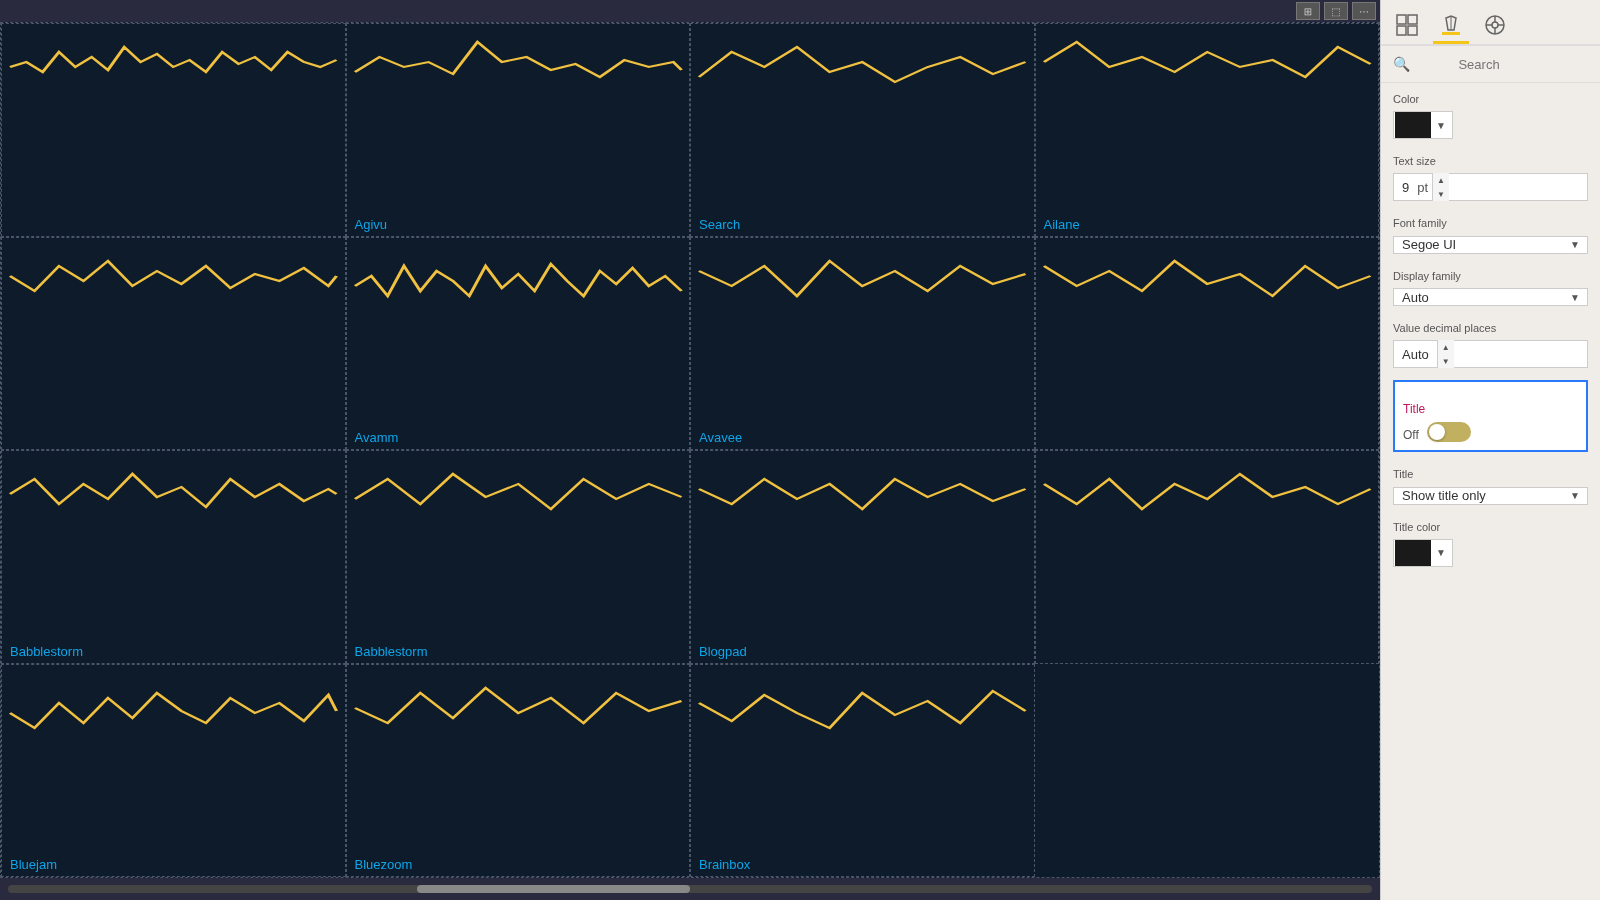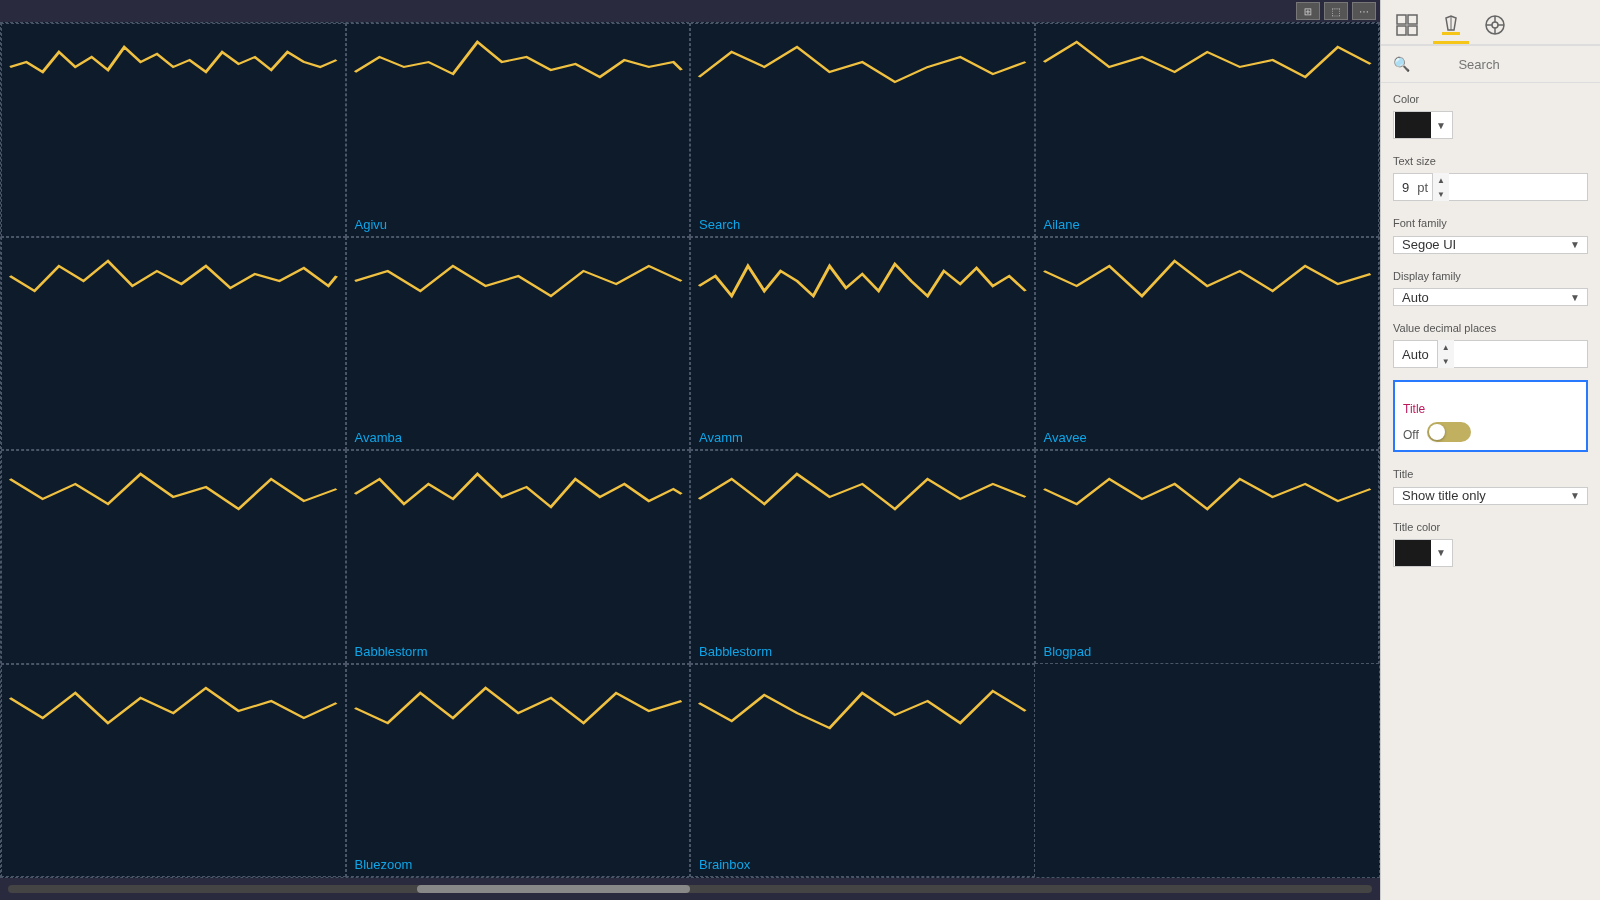--- a/index.html
+++ b/index.html
@@ -348,26 +348,20 @@
     </div>
 
     <div class="chart-cell partial-left">
       <svg viewBox="0 0 200 65" preserveAspectRatio="none">
         <polyline points="0,30 15,45 30,20 45,35 60,15 75,40 90,25 105,38 120,20 135,42 150,28 165,35 180,22 195,40 200,30" fill="none" stroke="#f0c040" stroke-width="2"></polyline>
       </svg>
       <div class="chart-label"></div>
     </div>
     <div class="chart-cell">
       <svg viewBox="0 0 200 65" preserveAspectRatio="none">
-        <polyline points="0,35 20,25 40,45 60,20 80,40 100,30 120,50 140,25 160,38 180,20 200,35" fill="none" stroke="#f0c040" stroke-width="2"></polyline>
-      </svg>
-      <div class="chart-label">Avamba</div>
-    </div>
-    <div class="chart-cell">
-      <svg viewBox="0 0 200 65" preserveAspectRatio="none">
         <polyline points="0,40 10,30 20,50 30,20 40,45 50,25 60,35 70,50 80,20 90,42 100,28 110,45 120,18 130,35 140,50 150,25 160,38 170,22 180,40 190,30 200,45" fill="none" stroke="#f0c040" stroke-width="2"></polyline>
       </svg>
       <div class="chart-label">Avamm</div>
     </div>
     <div class="chart-cell">
       <svg viewBox="0 0 200 65" preserveAspectRatio="none">
         <polyline points="0,25 20,40 40,20 60,50 80,15 100,40 120,25 140,45 160,20 180,38 200,28" fill="none" stroke="#f0c040" stroke-width="2"></polyline>
       </svg>
       <div class="chart-label">Avavee</div>
     </div>
@@ -395,20 +389,26 @@
         <polyline points="0,30 20,45 40,20 60,40 80,25 100,50 120,20 140,38 160,25 180,42 200,30" fill="none" stroke="#f0c040" stroke-width="2"></polyline>
       </svg>
       <div class="chart-label">Blogpad</div>
     </div>
 
     <div class="chart-cell partial-left">
       <svg viewBox="0 0 200 65" preserveAspectRatio="none">
         <polyline points="0,25 20,45 40,20 60,50 80,25 100,40 120,15 140,38 160,28 180,45 200,30" fill="none" stroke="#f0c040" stroke-width="2"></polyline>
       </svg>
       <div class="chart-label"></div>
+    </div>
+    <div class="chart-cell">
+      <svg viewBox="0 0 200 65" preserveAspectRatio="none">
+        <polyline points="0,40 15,55 30,30 45,50 60,25 75,45 90,20 105,38 120,50 135,25 150,40 165,30 180,48 195,22 200,38" fill="none" stroke="#f0c040" stroke-width="2"></polyline>
+      </svg>
+      <div class="chart-label">Bluejam</div>
     </div>
     <div class="chart-cell">
       <svg viewBox="0 0 200 65" preserveAspectRatio="none">
         <polyline points="0,35 20,50 40,20 60,45 80,15 100,40 120,25 140,50 160,20 180,38 200,28" fill="none" stroke="#f0c040" stroke-width="2"></polyline>
       </svg>
       <div class="chart-label">Bluezoom</div>
     </div>
     <div class="chart-cell">
       <svg viewBox="0 0 200 65" preserveAspectRatio="none">
         <polyline points="0,30 20,48 40,22 60,40 80,55 100,20 120,42 140,28 160,50 180,18 200,38" fill="none" stroke="#f0c040" stroke-width="2"></polyline>

